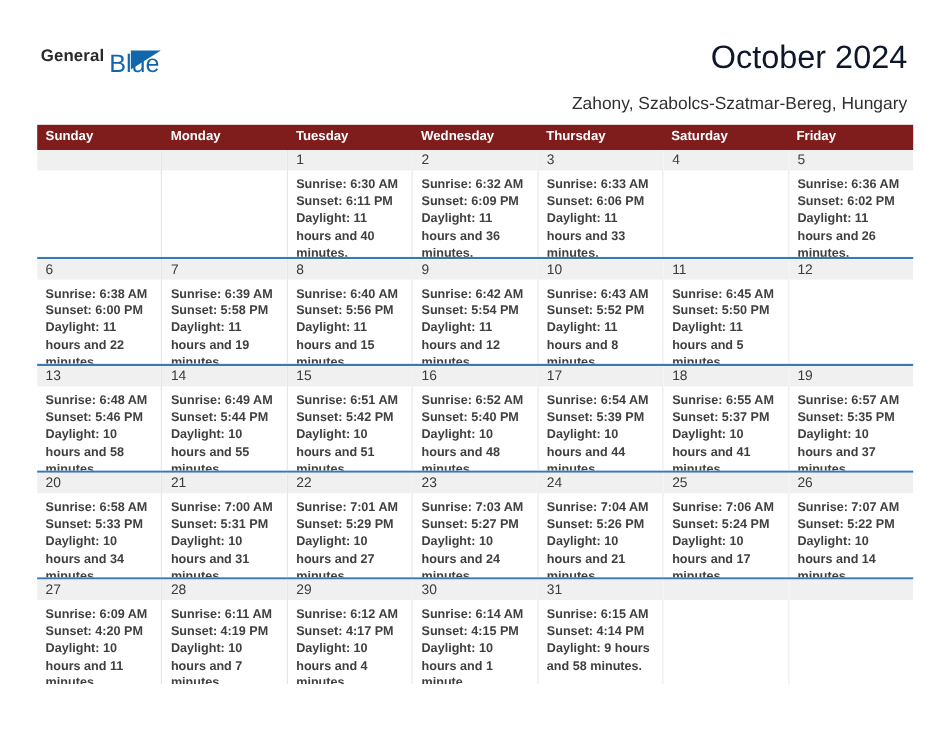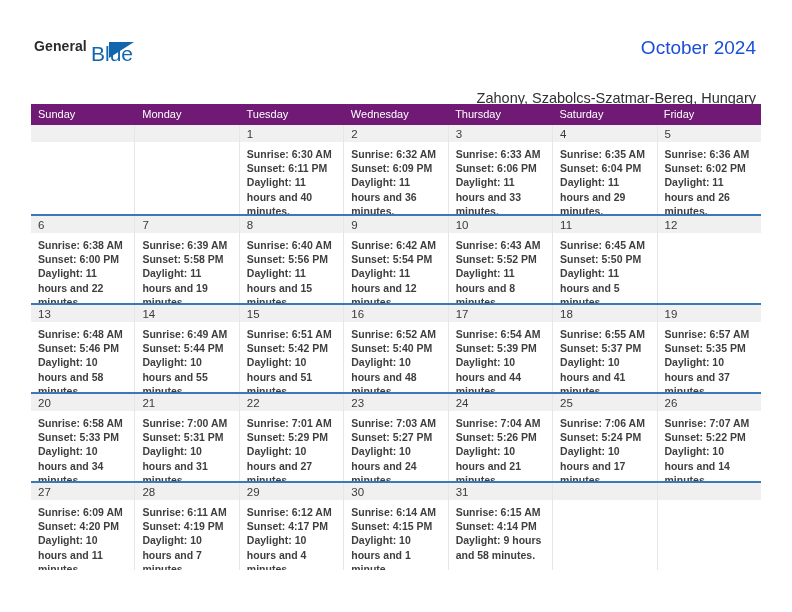--- a/index.html
+++ b/index.html
@@ -63,45 +63,46 @@
     color: #1266ad;
     font-family: "Liberation Sans", sans-serif;
   }
   .title-block {
     position: absolute;
     right: 36px;
     top: 32px;
     text-align: right;
   }
   .cal-title {
-    font-size: 19px;
-    color: #1d4ed8;
+    font-size: 27px;
+    color: #0f172a;
     font-weight: normal;
     line-height: 32px;
     white-space: nowrap;
   }
   .cal-subtitle {
     font-size: 14.5px;
     color: #303030;
     line-height: 20px;
-    margin-top: 24px;
+    margin-top: 13px;
     white-space: nowrap;
   }
 
   
   .calendar {
     position: absolute;
     left: 31px;
     top: 104px;
     width: 730px;
   }
   .weekday-row {
     display: flex;
-    background: #701a75;
+    background: #7f1d1d;
     height: 21px;
+    font-weight: bold;
   }
   .weekday {
     flex: 1 1 0;
     color: #ffffff;
     font-size: 11px;
     line-height: 21px;
     padding-left: 7px;
     box-sizing: border-box;
     white-space: nowrap;
   }
@@ -206,25 +207,20 @@
           <div class="day-cell">
             <div class="day-number">3</div>
             <div class="day-info">
               <div>Sunrise: 6:33 AM</div>
               <div>Sunset: 6:06 PM</div>
               <div class="daylight">Daylight: 11 hours and 33 minutes.</div>
             </div>
           </div>
           <div class="day-cell">
             <div class="day-number">4</div>
-            <div class="day-info">
-              <div>Sunrise: 6:35 AM</div>
-              <div>Sunset: 6:04 PM</div>
-              <div class="daylight">Daylight: 11 hours and 29 minutes.</div>
-            </div>
           </div>
           <div class="day-cell">
             <div class="day-number">5</div>
             <div class="day-info">
               <div>Sunrise: 6:36 AM</div>
               <div>Sunset: 6:02 PM</div>
               <div class="daylight">Daylight: 11 hours and 26 minutes.</div>
             </div>
           </div>
         </div>

